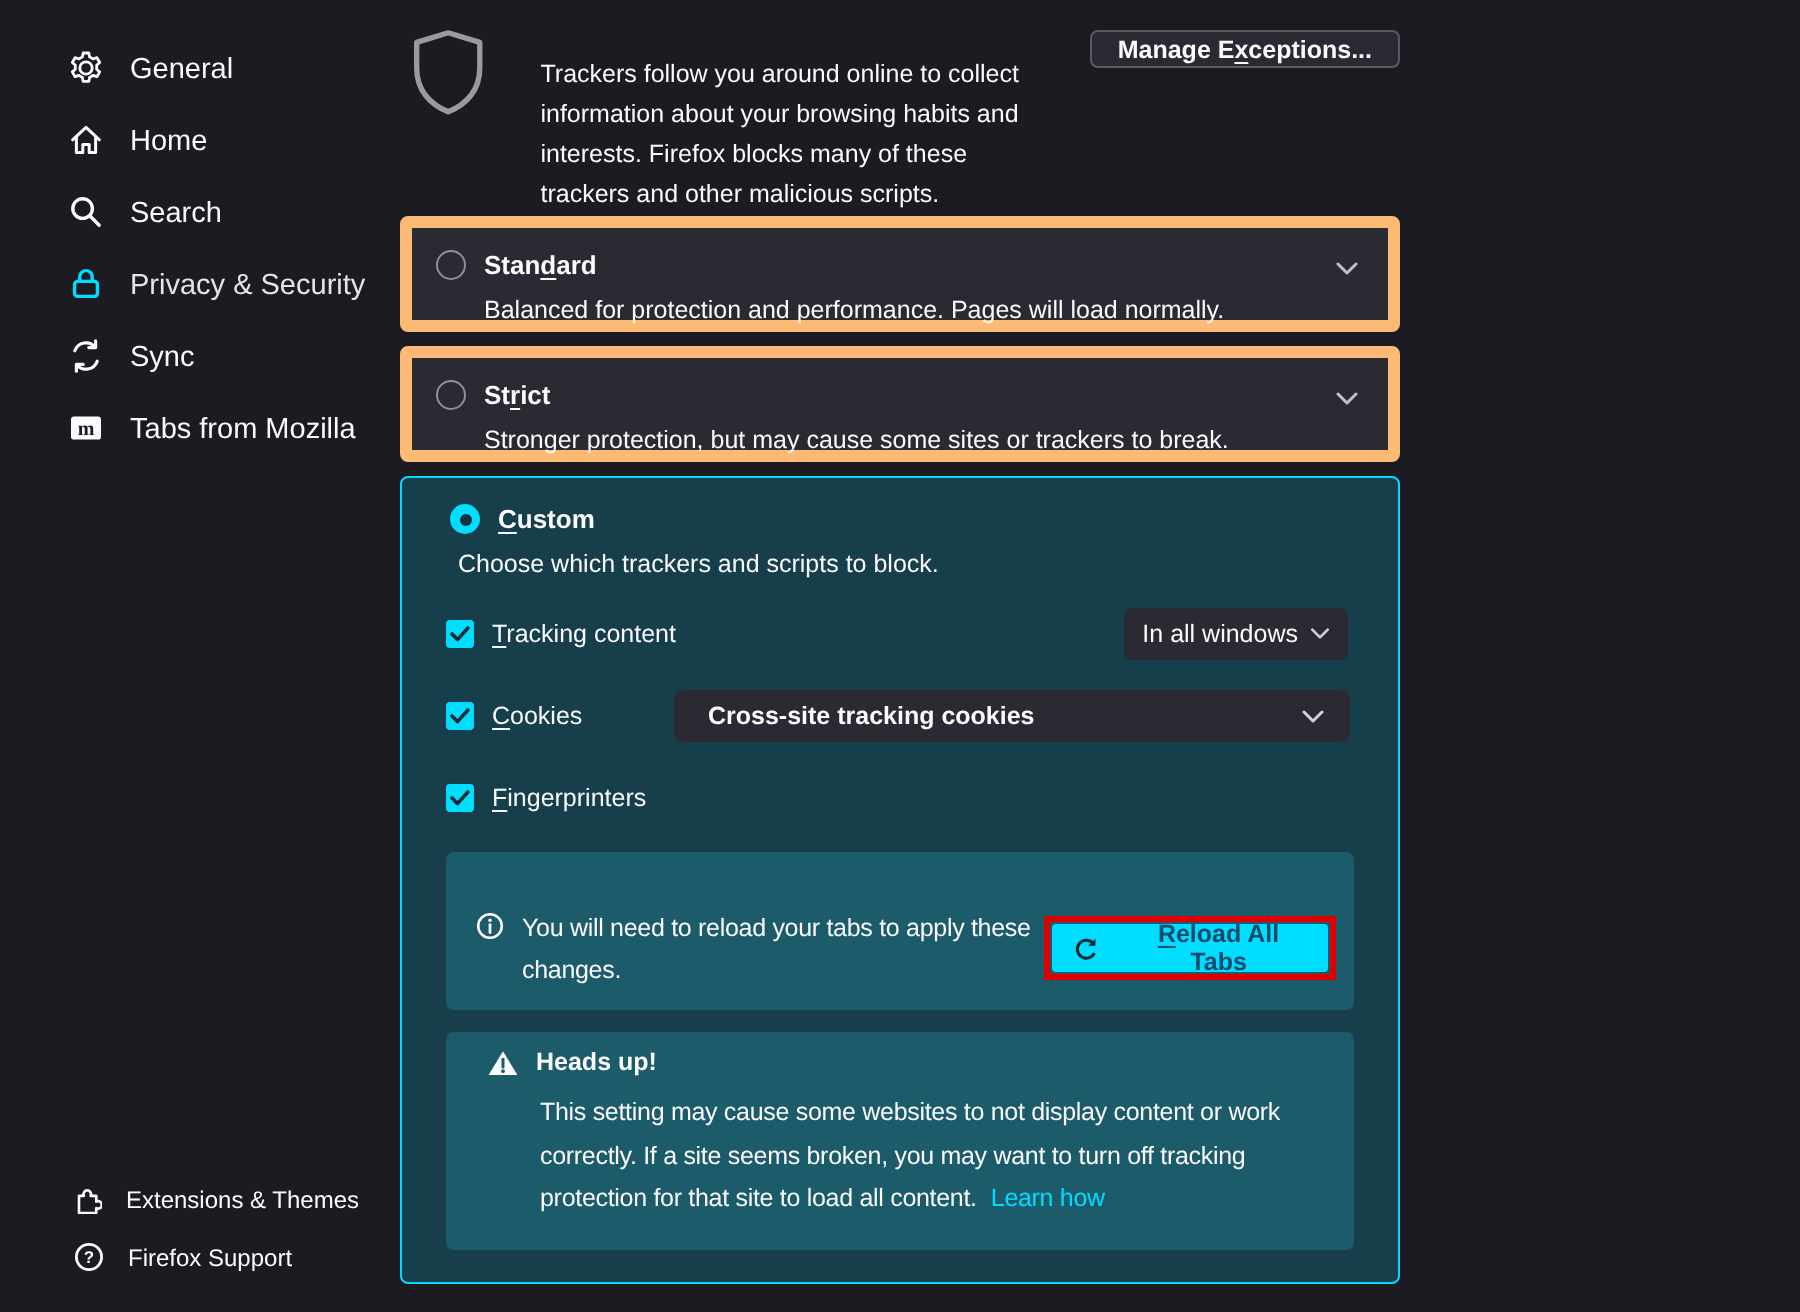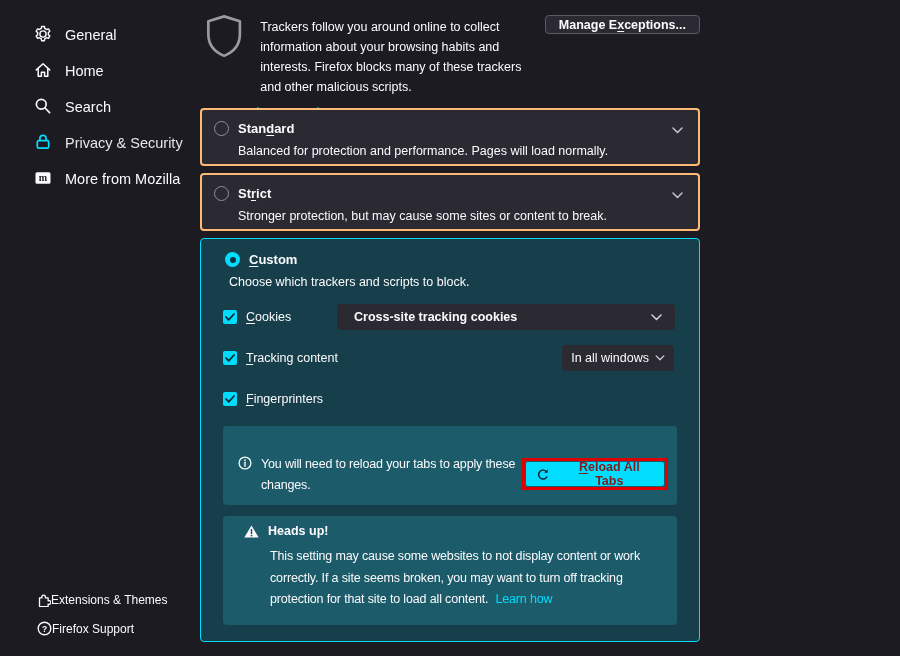--- a/index.html
+++ b/index.html
@@ -12,35 +12,35 @@
   .ak{text-decoration:underline;text-underline-offset:2px}
   a{color:#00ddff;text-decoration:none;cursor:pointer}
 
   
   .sidebar{position:absolute;left:0;top:0;bottom:0;width:200px;padding-top:7px;box-sizing:border-box}
   .nav-item{display:flex;align-items:flex-end;height:36px;padding-left:34px;gap:13px;
     font-size:14.5px;cursor:pointer;color:#fbfbfe}
   .nav-item svg{flex:0 0 auto;display:block}
   .nav-item.sel{color:#e5e5e5}
   .side-footer{position:absolute;left:0;bottom:13px;width:100%}
-  .foot-item{display:flex;align-items:center;height:29px;padding-left:37px;font-size:12px;cursor:pointer}
+  .foot-item{display:flex;align-items:center;height:29px;padding-left:37px;gap:12px;font-size:12px;cursor:pointer}
 
   
   .content{position:absolute;left:200px;top:0;width:500px}
 
   .intro{display:flex;align-items:flex-start;padding-top:11px;height:85px;position:relative}
   .intro-shield{margin:2px 13px 0 5px}
   .intro-text{width:302px;line-height:20px;padding-top:2px}
-  .intro-text p{margin:4px}
+  .intro-text p{margin:14px}
   .learn-more{display:inline-block;margin-top:1px}
   .manage-btn{margin-left:auto;margin-top:4px;height:19px;padding:0 13px;
     background:#2b2a33;border:1px solid #5b5a64;border-radius:4px;color:#fbfbfe;
     font-family:inherit;font-size:12.5px;font-weight:700;cursor:pointer;white-space:nowrap}
 
-  .card{background:#2b2a33;border:2px solid #fdba74;border-radius:4px;height:58px;
+  .card{background:#2b2a33;border:6px solid #fdba74;border-radius:4px;height:58px;
     box-sizing:border-box;margin-top:7px;position:relative;padding:11px 14px 0 12px;cursor:pointer}
   .card:first-of-type{margin-top:12px}
   .trow{display:flex;align-items:center;gap:9px}
   .radio{width:15px;height:15px;border-radius:50%;border:1.5px solid #8f8f9d;box-sizing:border-box;flex:0 0 auto;cursor:pointer}
   .radio.checked{background:#00ddff;border:none;position:relative}
   .radio.checked::after{content:"";position:absolute;inset:4.5px;background:#10313d;border-radius:50%}
   .card-title{font-weight:700;font-size:13px}
   .chev{position:absolute;right:15px;top:17px;opacity:.9;cursor:pointer}
   .card-desc{margin:8px 0 0 24px;font-size:12.5px}
 
@@ -58,21 +58,21 @@
     box-sizing:border-box;cursor:pointer;color:#fbfbfe}
   .dd-lg{width:338px;padding:0 13px 0 17px;font-weight:700;font-size:12.5px}
   .dd-lg svg{margin-left:auto}
   .dd-sm{margin-left:auto;margin-right:25px;padding:0 9px;gap:6px;font-size:12.5px}
 
   .note{margin:14px 22px 0;background:#1c5b69;border-radius:4px;display:flex;align-items:flex-start;
     padding:26px 9px 9px 15px;box-sizing:border-box;min-height:52px}
   .note p{margin:2px 0 0 9px;width:272px;line-height:21px;letter-spacing:-.15px}
   .note-icon{margin-top:4px;flex:0 0 auto}
   .annotation{margin-left:auto;align-self:center;border:3px solid #e00000;padding:1px;display:flex}
-  .reload-btn{background:#00ddff;color:#7f1d1d;border:none;height:24px;display:flex;align-items:center;
+  .reload-btn{background:#00ddff;color:#0c4a6e;border:none;height:24px;display:flex;align-items:center;
     gap:16px;padding:0 11px;font-size:12.5px;font-weight:700;font-family:inherit;cursor:pointer;border-radius:2px}
 
   .warning{margin:11px 22px 0;background:#1c5b69;border-radius:4px;padding:8px 14px 14px 21px;box-sizing:border-box}
   .warn-title{display:flex;align-items:center;gap:9px;font-weight:700;font-size:12.5px}
   .warn-body{margin:8px 0 0 26px;width:402px;line-height:21.5px;letter-spacing:-.15px}
   .warn-body a{margin-left:7px}
 </style>
 </head>
 <body>
 
@@ -103,27 +103,36 @@
   </div>
 
   <div class="nav-item sel">
     <svg width="18" height="18" viewBox="0 0 18 18" fill="none" stroke="#00ddff" stroke-width="1.7" stroke-linejoin="round">
       <rect x="3.3" y="7.7" width="11.4" height="7.5" rx="1.5"></rect>
       <path d="M5.9 7.7V5.4a3.1 3.1 0 0 1 6.2 0v2.3"></path>
     </svg>
     <span>Privacy &amp; Security</span>
   </div>
 
+  <div class="nav-item">
+    <svg width="18" height="18" viewBox="0 0 18 18" fill="none" stroke="#fbfbfe" stroke-width="1.6" stroke-linecap="round">
+      <path d="M3.4 6.4A6 6 0 0 1 13.6 4.5"></path>
+      <path d="M14.6 11.6A6 6 0 0 1 4.4 13.5"></path>
+      <path d="M13.8 1.4v3.4h-3.4" stroke-linejoin="round"></path>
+      <path d="M4.2 16.6v-3.4h3.4" stroke-linejoin="round"></path>
+    </svg>
+    <span>Sync</span>
+  </div>
 
   <div class="nav-item">
     <svg width="18" height="18" viewBox="0 0 18 18">
       <rect x="1.5" y="3.2" width="15" height="11.6" rx="1.6" fill="#fbfbfe"></rect>
       <text x="9" y="12.4" text-anchor="middle" font-family="Liberation Serif, serif" font-size="10" font-weight="bold" fill="#1c1b22">m</text>
     </svg>
-    <span>More from Mozilla</span>
+    <span>Tabs from Mozilla</span>
   </div>
 
   <div class="side-footer">
     <div class="foot-item">
       <svg width="14" height="15" viewBox="0 0 14 16" fill="none" stroke="#fbfbfe" stroke-width="1.4" stroke-linejoin="round">
         <path d="M2.2 6.3h2.6a2 2 0 1 1 3.6 0h3v3.1a2 2 0 1 1 0 3.5v2.6H2.2Z"></path>
       </svg>
       <span>Extensions &amp; Themes</span>
     </div>
     <div class="foot-item">
@@ -158,67 +167,67 @@
     <svg class="chev" width="11" height="7" viewBox="0 0 11 7" fill="none" stroke="#d2d2d8" stroke-width="1.5" stroke-linecap="round" stroke-linejoin="round">
         <path d="M1 1l4.5 4.5L10 1"></path>
       </svg>
   </div>
 
   <div class="card">
     <div class="trow">
       <span class="radio"></span>
       <span class="card-title"><span>St</span><span class="ak">r</span><span>ict</span></span>
     </div>
-    <div class="card-desc">Stronger protection, but may cause some sites or content to break.</div>
+    <div class="card-desc">Stronger protection, but may cause some sites or trackers to break.</div>
     <svg class="chev" width="11" height="7" viewBox="0 0 11 7" fill="none" stroke="#d2d2d8" stroke-width="1.5" stroke-linecap="round" stroke-linejoin="round">
         <path d="M1 1l4.5 4.5L10 1"></path>
       </svg>
   </div>
 
   <div class="custom">
     <div class="trow">
       <span class="radio checked"></span>
       <span class="card-title"><span></span><span class="ak">C</span><span>ustom</span></span>
     </div>
     <div class="custom-desc">Choose which trackers and scripts to block.</div>
+
+    <div class="crow">
+      <div class="lblwrap" style="width:auto">
+        <span class="cbx">
+          <svg width="10" height="8" viewBox="0 0 10 8" fill="none" stroke="#0f2b37" stroke-width="1.8" stroke-linecap="round" stroke-linejoin="round">
+              <path d="M1 4l2.7 2.8L9 1"></path>
+            </svg>
+        </span>
+        <span class="lbl"><span></span><span class="ak">T</span><span>racking content</span></span>
+      </div>
+      <div class="dd dd-sm">
+        <span>In all windows</span>
+        <svg width="10" height="6" viewBox="0 0 11 7" fill="none" stroke="#d2d2d8" stroke-width="1.5" stroke-linecap="round" stroke-linejoin="round">
+            <path d="M1 1l4.5 4.5L10 1"></path>
+          </svg>
+      </div>
+    </div>
 
     <div class="crow">
       <div class="lblwrap">
         <span class="cbx">
           <svg width="10" height="8" viewBox="0 0 10 8" fill="none" stroke="#0f2b37" stroke-width="1.8" stroke-linecap="round" stroke-linejoin="round">
               <path d="M1 4l2.7 2.8L9 1"></path>
             </svg>
         </span>
         <span class="lbl"><span></span><span class="ak">C</span><span>ookies</span></span>
       </div>
       <div class="dd dd-lg">
         <span>Cross-site tracking cookies</span>
         <svg width="11" height="7" viewBox="0 0 11 7" fill="none" stroke="#d2d2d8" stroke-width="1.5" stroke-linecap="round" stroke-linejoin="round">
             <path d="M1 1l4.5 4.5L10 1"></path>
           </svg>
       </div>
     </div>
 
-    <div class="crow">
-      <div class="lblwrap" style="width:auto">
-        <span class="cbx">
-          <svg width="10" height="8" viewBox="0 0 10 8" fill="none" stroke="#0f2b37" stroke-width="1.8" stroke-linecap="round" stroke-linejoin="round">
-              <path d="M1 4l2.7 2.8L9 1"></path>
-            </svg>
-        </span>
-        <span class="lbl"><span></span><span class="ak">T</span><span>racking content</span></span>
-      </div>
-      <div class="dd dd-sm">
-        <span>In all windows</span>
-        <svg width="10" height="6" viewBox="0 0 11 7" fill="none" stroke="#d2d2d8" stroke-width="1.5" stroke-linecap="round" stroke-linejoin="round">
-            <path d="M1 1l4.5 4.5L10 1"></path>
-          </svg>
-      </div>
-    </div>
-
 
     <div class="crow">
       <span class="cbx">
         <svg width="10" height="8" viewBox="0 0 10 8" fill="none" stroke="#0f2b37" stroke-width="1.8" stroke-linecap="round" stroke-linejoin="round">
             <path d="M1 4l2.7 2.8L9 1"></path>
           </svg>
       </span>
       <span class="lbl"><span></span><span class="ak">F</span><span>ingerprinters</span></span>
     </div>
 

